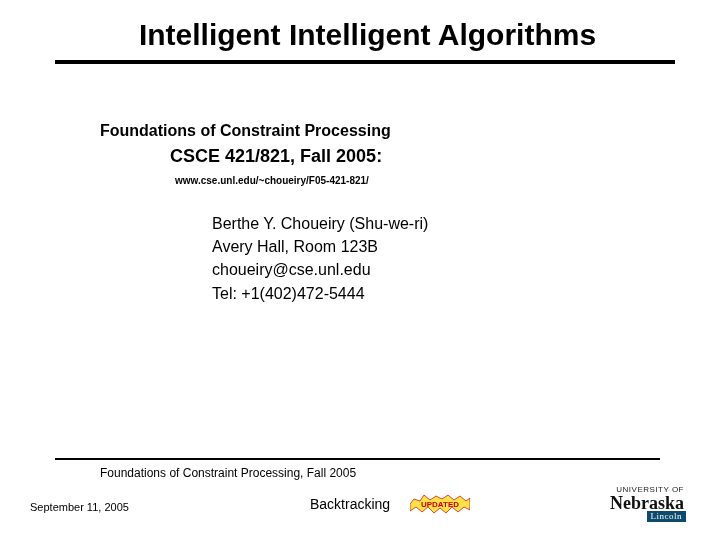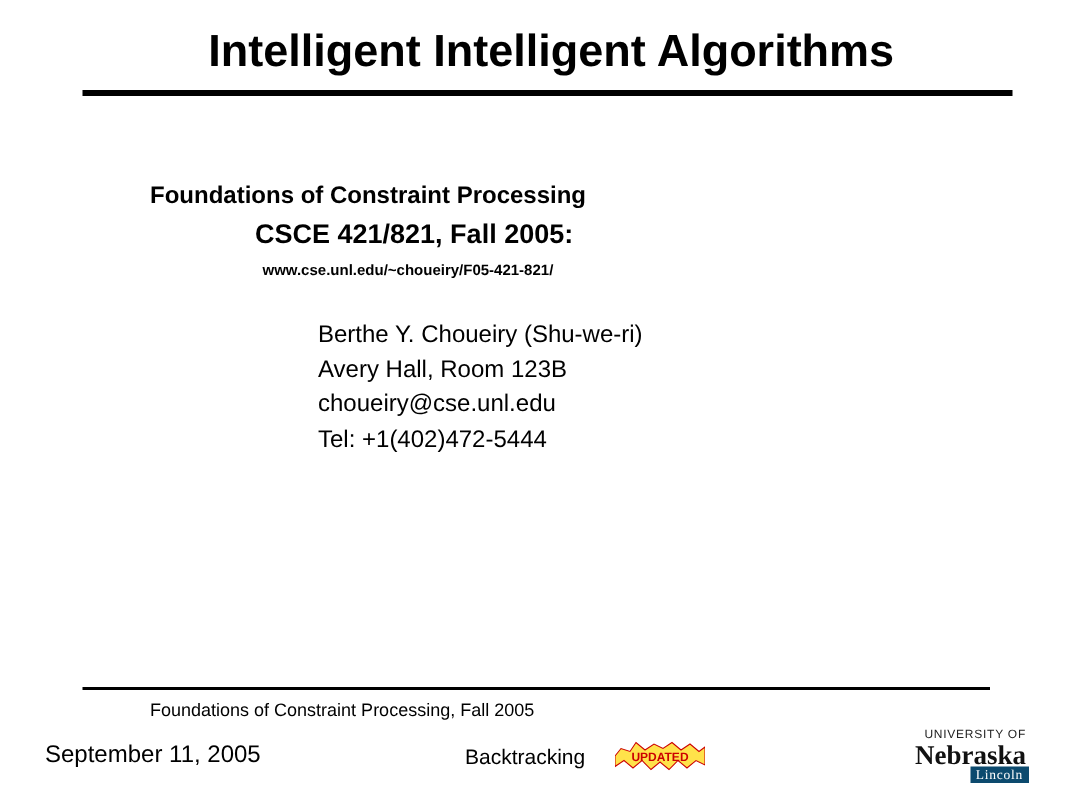--- a/index.html
+++ b/index.html
@@ -64,21 +64,21 @@
       position: absolute;
       left: 56px;
       bottom: 60px;
       font-size: 12px;
       margin-left: 44px;
     }
     .footer-date {
       position: absolute;
       left: 30px;
       bottom: 27px;
-      font-size: 16px;
+      font-size: 11px;
       margin-top: 36px;
     }
     .footer-topic {
       position: absolute;
       left: 310px;
       bottom: 28px;
       font-size: 14px;
     }
     .updated-badge {
       position: absolute;

